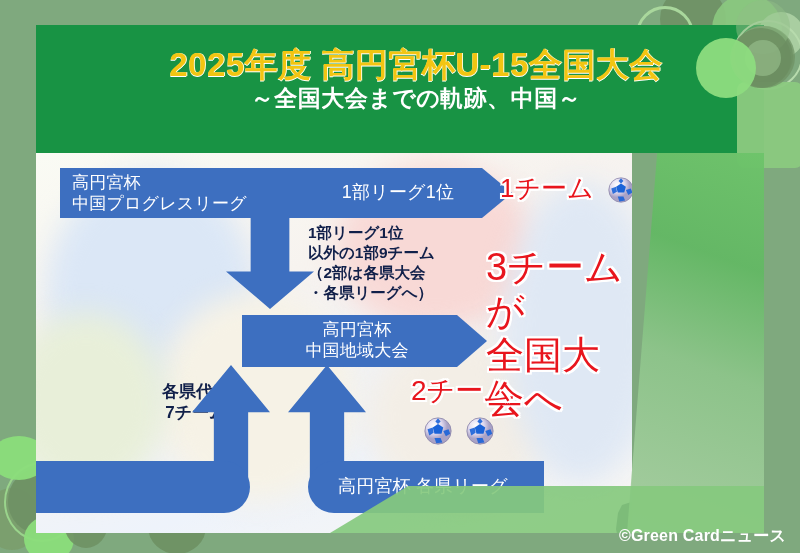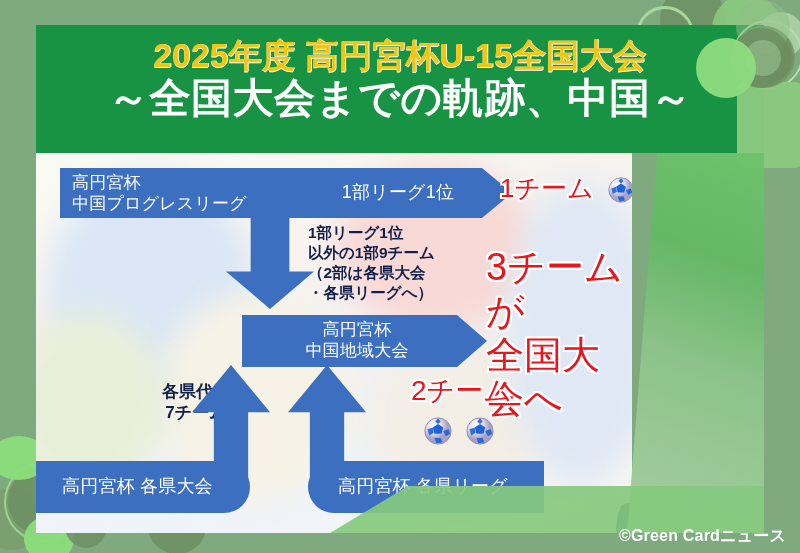--- a/index.html
+++ b/index.html
@@ -21,29 +21,29 @@
   .blurphoto{position:absolute;border-radius:50%;filter:blur(14px);}
 
   
   .header{
     position:absolute;left:36px;top:25px;width:728px;height:128px;
     background:#189344;overflow:visible;
   }
   .title-wrap{
     position:absolute;left:0;top:0;width:728px;height:108px;
     display:flex;flex-direction:column;align-items:center;justify-content:center;
-    text-align:center;line-height:1.08;
+    text-align:center;line-height:1.08;padding-left:16px;
   }
   .title-l1{
     font-size:33px;font-weight:700;color:#f2c512;letter-spacing:.5px;
     text-shadow:0 1px 0 #ffffff, 1px 0 0 #fff9d0;
     white-space:nowrap;
   }
   .title-l2{
-    font-size:41px;font-weight:700;color:#ffffff;letter-spacing:.5px;
+    font-size:23px;font-weight:700;color:#ffffff;letter-spacing:.5px;
     white-space:nowrap;margin-top:3px;
   }
 
   
   .right-wedge{
     position:absolute;left:627px;top:153px;width:137px;height:380px;
     background:linear-gradient(200deg,#6dc46a 0%,#63b864 28%,#8dc48a 55%,#a9cfa3 100%);
     clip-path:polygon(22% 0, 100% 0, 100% 100%, 0 100%);
     opacity:.95;
   }
@@ -215,21 +215,20 @@
 中国地域大会</div>
 
 
     <div class="navy-txt" style="left:100px;top:228px;width:120px;font-size:17px;text-align:center;">各県代表
 7チーム</div>
 
     <div class="arrowU" style="left:156px;top:212px;width:78px;height:118px;"></div>
     <div class="arrowU" style="left:252px;top:212px;width:78px;height:118px;"></div>
 
     <div class="bar round-tr" style="left:-4px;top:308px;width:218px;height:52px;"></div>
-    <div class="lbl" style="left:26px;top:323px;width:190px;font-size:18px;">高円宮杯 各県大会</div>
 
     <div class="bar round-tl" style="left:272px;top:308px;width:236px;height:52px;"></div>
     <div class="lbl" style="left:302px;top:323px;width:210px;font-size:18px;">高円宮杯 各県リーグ</div>
 
     <div class="red-txt" style="left:464px;top:20px;font-size:26px;">1チーム</div>
     <svg class="ball" style="left:572px;top:24px;" viewBox="0 0 32 32">
       <defs>
         <radialGradient id="bg1" cx="35%" cy="30%">
           <stop offset="0%" stop-color="#ffffff"></stop>
           <stop offset="60%" stop-color="#dfd9ef"></stop>

